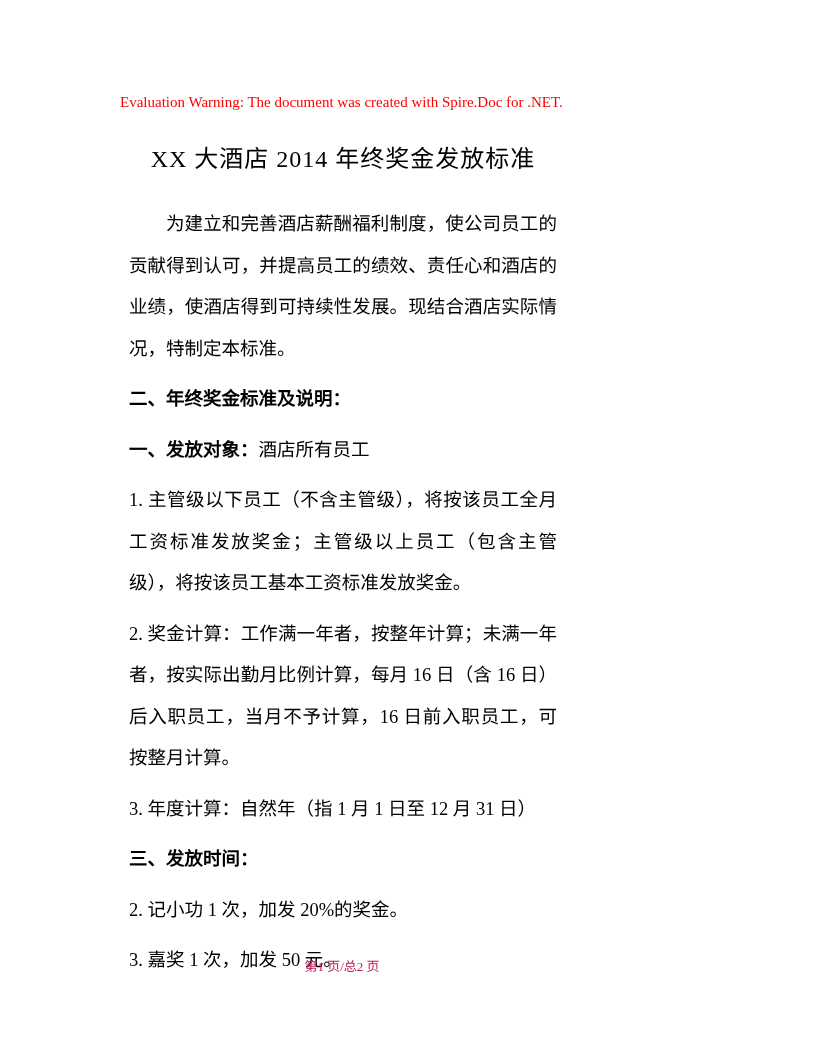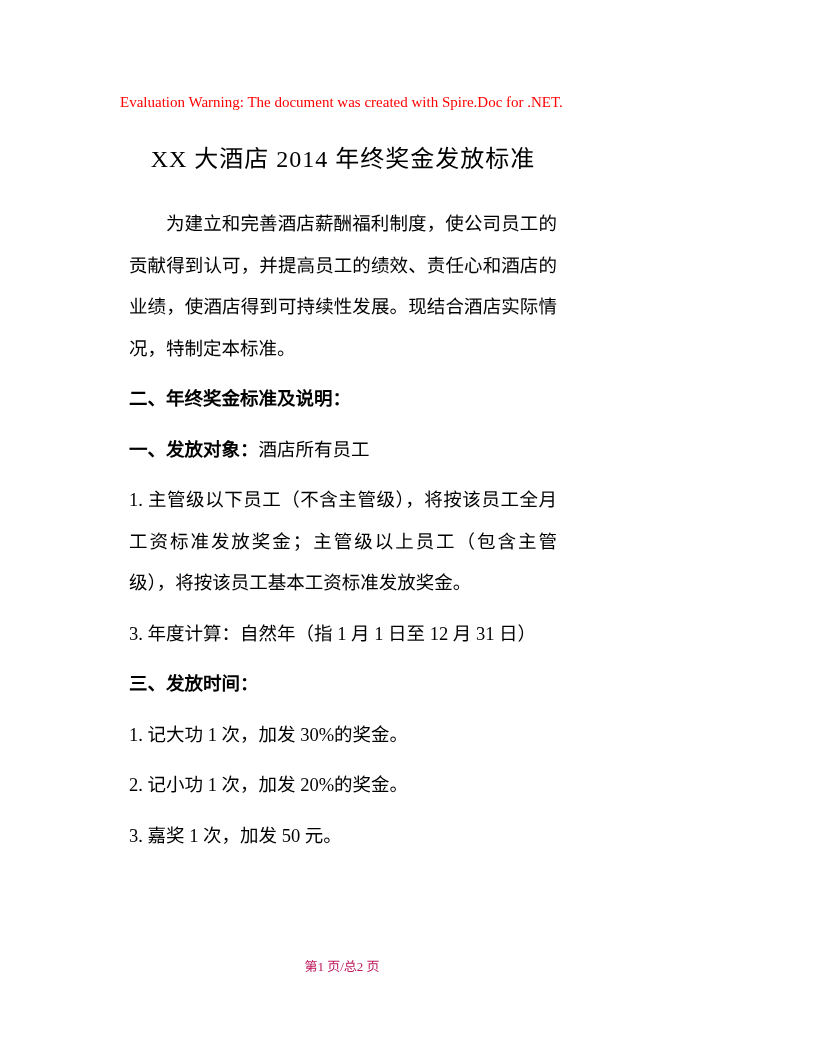--- a/index.html
+++ b/index.html
@@ -76,26 +76,26 @@
 
     <div class="doc-body">
 
       <p class="para indent">为建立和完善酒店薪酬福利制度，使公司员工的贡献得到认可，并提高员工的绩效、责任心和酒店的业绩，使酒店得到可持续性发展。现结合酒店实际情况，特制定本标准。</p>
 
       <p class="para"><strong>二、年终奖金标准及说明：</strong></p>
 
       <p class="para"><strong>一、发放对象：</strong><span>酒店所有员工</span></p>
 
       <p class="para">1. 主管级以下员工（不含主管级），将按该员工全月工资标准发放奖金；主管级以上员工（包含主管级），将按该员工基本工资标准发放奖金。</p>
+      <p class="para">2. 奖金计算：工作满一年者，按整年计算；未满一年者，按实际出勤月比例计算，每月 16 日（含 16 日）后入职员工，当月不予计算，16 日前入职员工，可按整月计算。</p>
       <p class="para">3. 年度计算：自然年（指 1 月 1 日至 12 月 31 日）</p>
 
       <p class="para"><strong>三、发放时间：</strong></p>
 
 
-      <p class="para">1. 记大功 1 次，加发 30%的奖金。</p>
       <p class="para">2. 记小功 1 次，加发 20%的奖金。</p>
       <p class="para">3. 嘉奖 1 次，加发 50 元。</p>
 
 
 
     </div>
   </div>
 
   <div class="footer">
     <span>第1 页/总2 页</span>

